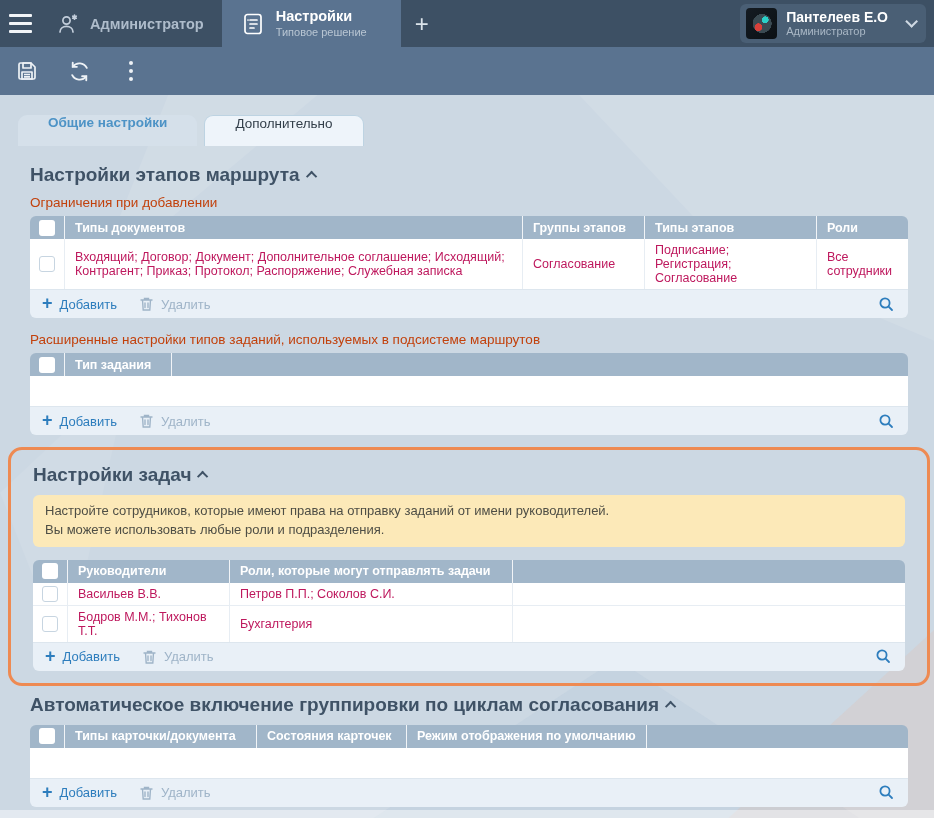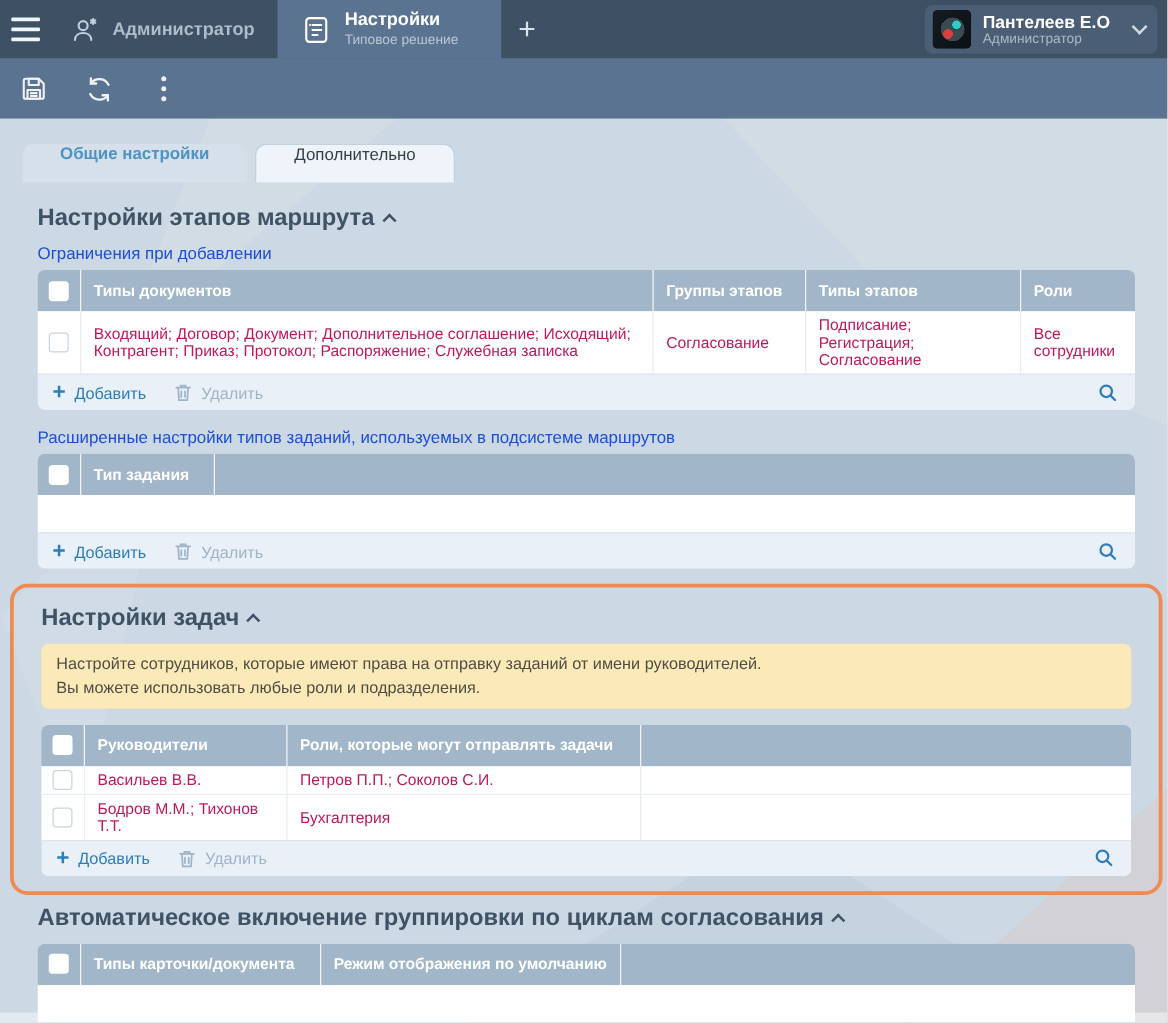--- a/index.html
+++ b/index.html
@@ -52,27 +52,27 @@
   .page-tabs { display:flex; gap:7px; margin:20px 0 0 -12px; height:31px; align-items:flex-end; }
   .ptab { height:31px; display:flex; align-items:flex-start; justify-content:center; padding:0 30px; border-radius:9px 9px 0 0; cursor:pointer; }
   .ptab-general { background:#d5e0ea; }
   .ptab-general .pt-label { color:#4d93c6; font-weight:bold; font-size:13.5px; }
   .ptab-additional { background:#eef4fa; border:1px solid #bdd3e2; border-bottom:none; }
   .ptab-additional .pt-label { color:#333f4a; font-weight:500; font-size:13.5px; }
 
   
   .sec-title { display:flex; align-items:center; gap:9px; margin-top:18px; color:#3f5266; font-size:19px; font-weight:bold; cursor:pointer; }
   .chev-up { width:8px; height:8px; border-left:2px solid #3f5266; border-top:2px solid #3f5266; transform:rotate(45deg) translateY(2px); }
-  .sub-label { margin-top:9px; font-size:13.5px; color:#1d4ed8; }
+  .sub-label { margin-top:9px; font-size:13.5px; color:#c2410c; }
 
   
   .tcard { margin-top:6px; border-radius:6px; overflow:hidden; font-size:12.5px; }
   .trow { display:flex; align-items:stretch; }
   .thead { background:#a1b6c9; color:#ffffff; font-weight:bold; }
-  .thead .cell { display:flex; align-items:center; padding:0 10px; height:33px; border-right:1px solid rgba(255,255,255,.85); }
+  .thead .cell { display:flex; align-items:center; padding:0 10px; height:23px; border-right:1px solid rgba(255,255,255,.85); }
   .thead .cell:last-child { border-right:none; }
   .tbody { background:#ffffff; color:#be185d; font-size:12.5px; }
   .tbody .cell { display:flex; align-items:center; padding:4px 10px; border-right:1px solid #e7edf3; }
   .tbody .cell:last-child { border-right:none; }
   .trow + .trow .cell { border-top:1px solid #e7edf3; }
   .cb-cell { width:35px; min-width:35px; display:flex; align-items:center; justify-content:center; padding:0 !important; }
   .checkbox { width:16px; height:16px; border-radius:3px; background:#ffffff; cursor:pointer; }
   .tbody .checkbox { border:1px solid #c7d5e1; }
   .tfoot { background:#e9f0f7; height:29px; display:flex; align-items:center; padding:0 12px; gap:22px; border-top:1px solid #dde6ee; }
   .tf-btn { display:flex; align-items:center; gap:7px; cursor:pointer; font-size:13px; }
@@ -338,20 +338,21 @@
         <span>Автоматическое включение группировки по циклам согласования</span>
         <span class="chev-up"></span>
       </div>
 
       <div class="tcard" style="margin-top:9px">
         <div class="trow thead">
           <div class="cell cb-cell">
               <span class="checkbox"></span>
             </div>
           <div class="cell t4-c1">Типы карточки/документа</div>
+          <div class="cell t4-c2">Состояния карточек</div>
           <div class="cell t4-c3">Режим отображения по умолчанию</div>
           <div class="cell t4-rest"></div>
         </div>
         <div class="empty-row"></div>
         <div class="tfoot">
           <span class="tf-btn tf-add">
             <span class="plus">+</span>
             <span>Добавить</span>
           </span>
           <span class="tf-btn tf-del">

